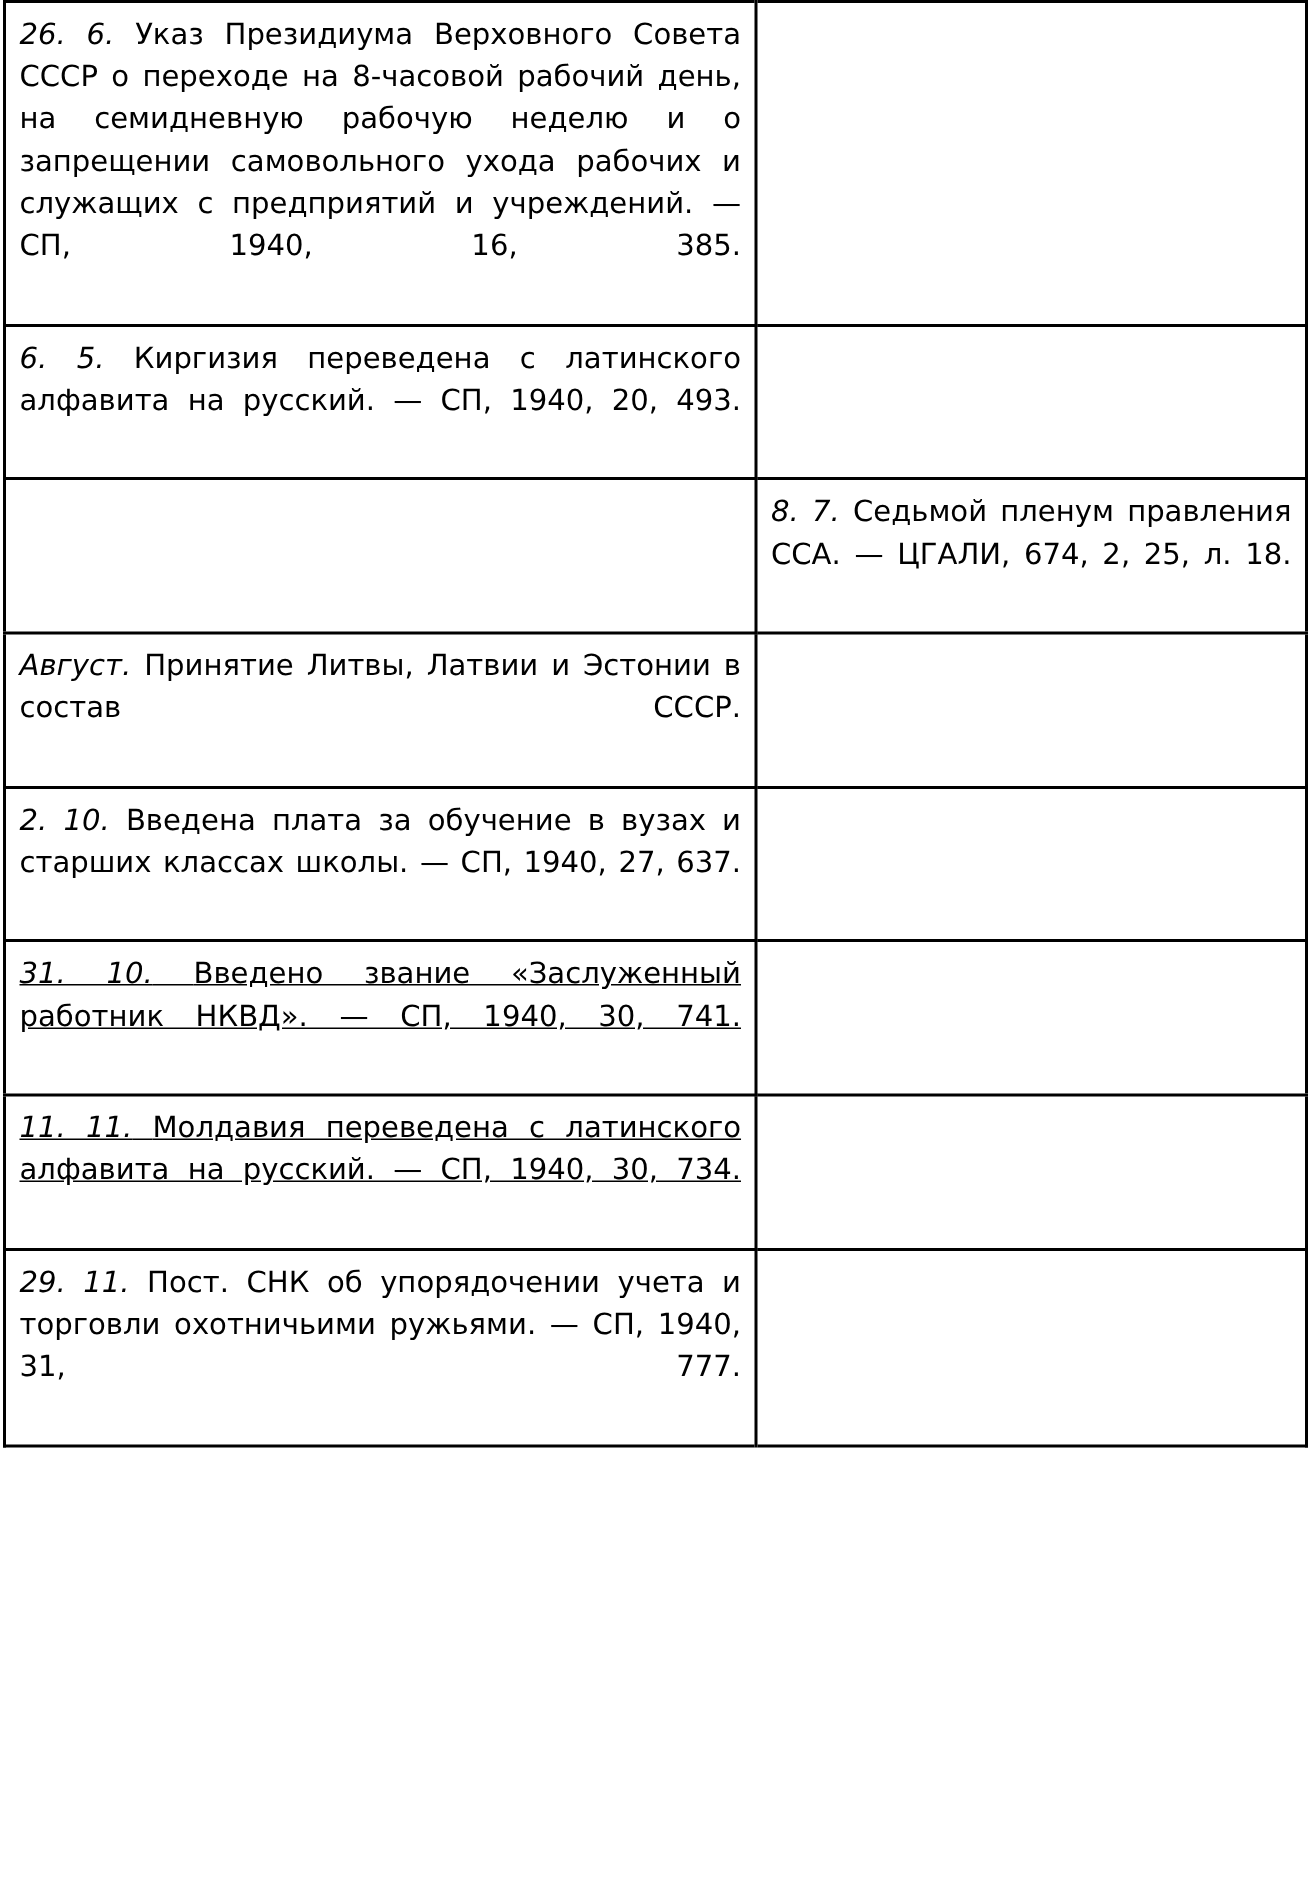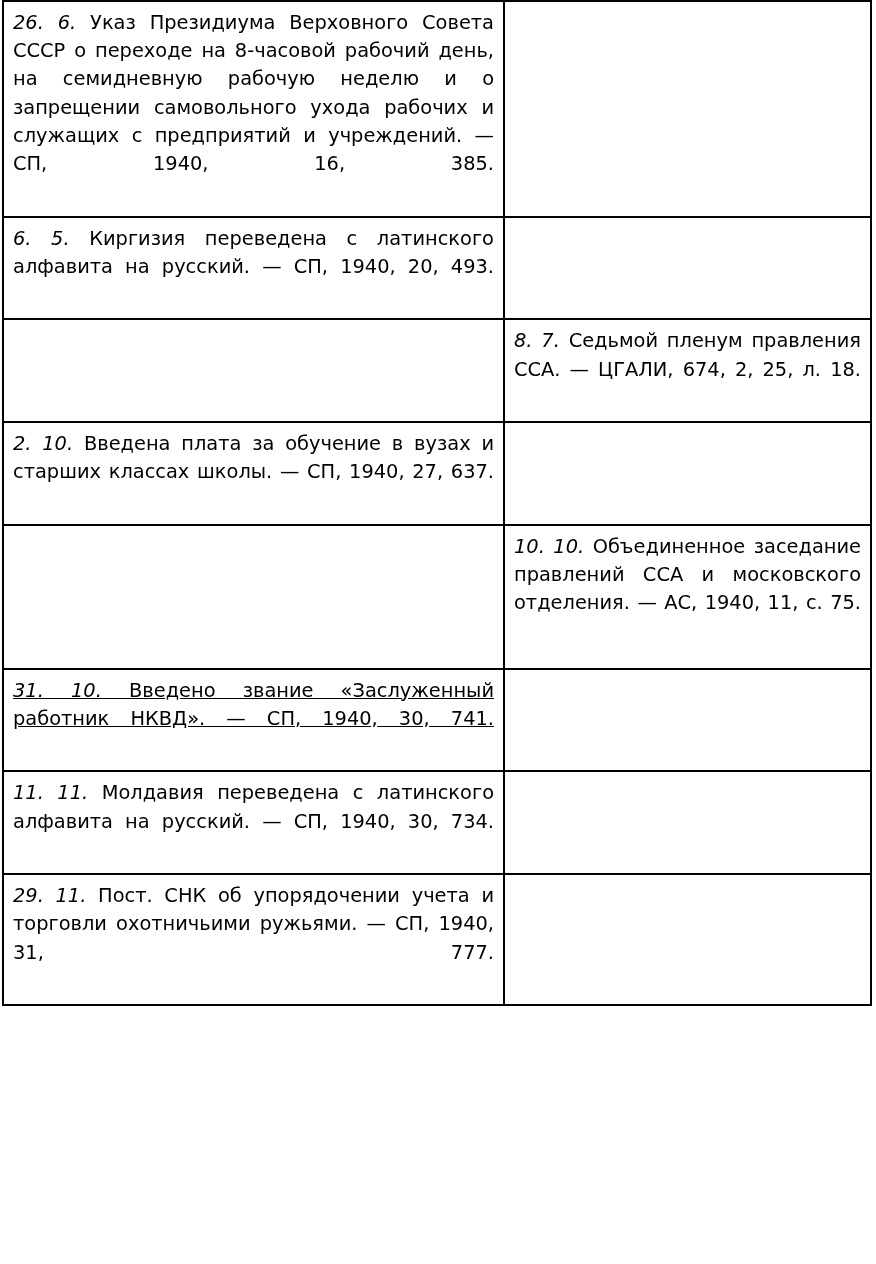--- a/index.html
+++ b/index.html
@@ -78,21 +78,21 @@
 
   
   tr[data-row="0"] td { height: 202px; }
   tr[data-row="1"] td { height: 78px; }
   tr[data-row="2"] td { height: 78px; }
   tr[data-row="3"] td { height: 140px; }
   tr[data-row="4"] td { height: 79px; }
   tr[data-row="5"] td { height: 77px; }
   tr[data-row="6"] td { height: 144px; }
   tr[data-row="7"] td { height: 74px; text-decoration: underline; }
-  tr[data-row="8"] td { height: 78px; }
+  tr[data-row="8"] td { height: 78px; text-decoration: underline; }
   tr[data-row="9"] td { height: 112px; }
 </style>
 </head>
 <body>
 
 <div class="page">
   <table class="chron">
     <colgroup>
       <col class="c1">
       <col class="c2">
@@ -115,34 +115,34 @@
           </td>
         </tr>
         <tr data-row="2">
           <td>
             <div class="cellwrap cell-empty"></div>
           </td>
           <td>
             <div class="cellwrap"><span class="dateref">8. 7.</span> <span>Седьмой пленум правления ССА. — ЦГАЛИ, 674, 2, 25, л. 18.</span></div>
           </td>
         </tr>
+        <tr data-row="4">
+          <td>
+            <div class="cellwrap"><span class="dateref">Август.</span> <span>Принятие Литвы, Латвии и Эстонии в состав СССР.</span></div>
+          </td>
+          <td>
+            <div class="cellwrap cell-empty"></div>
+          </td>
+        </tr>
         <tr data-row="5">
           <td>
             <div class="cellwrap"><span class="dateref">2. 10.</span> <span>Введена плата за обучение в вузах и старших классах школы. — СП, 1940, 27, 637.</span></div>
           </td>
           <td>
             <div class="cellwrap cell-empty"></div>
-          </td>
-        </tr>
-        <tr data-row="6">
-          <td>
-            <div class="cellwrap cell-empty"></div>
-          </td>
-          <td>
-            <div class="cellwrap"><span class="dateref">10. 10.</span> <span>Объединенное заседание правлений ССА и московского отделения. — АС, 1940, 11, с. 75.</span></div>
           </td>
         </tr>
         <tr data-row="7">
           <td>
             <div class="cellwrap"><span class="dateref">31. 10.</span> <span>Введено звание «Заслуженный работник НКВД». — СП, 1940, 30, 741.</span></div>
           </td>
           <td>
             <div class="cellwrap cell-empty"></div>
           </td>
         </tr>

